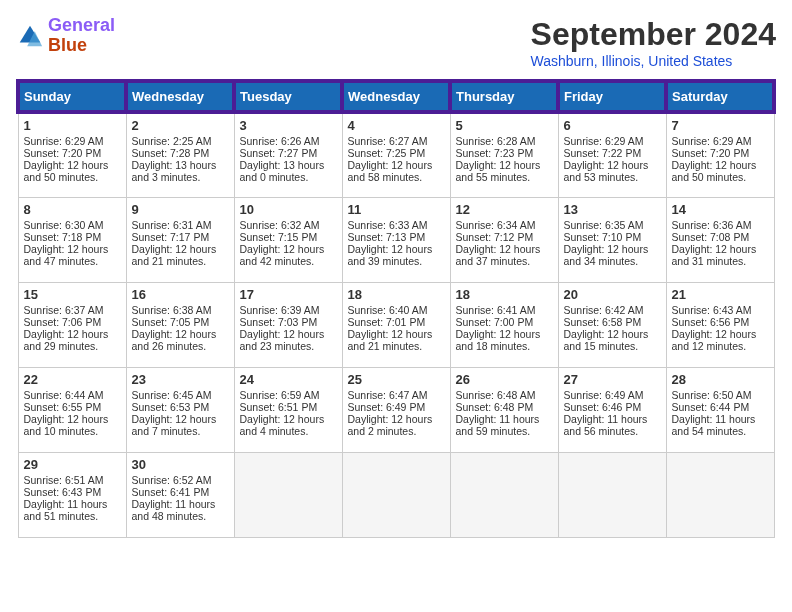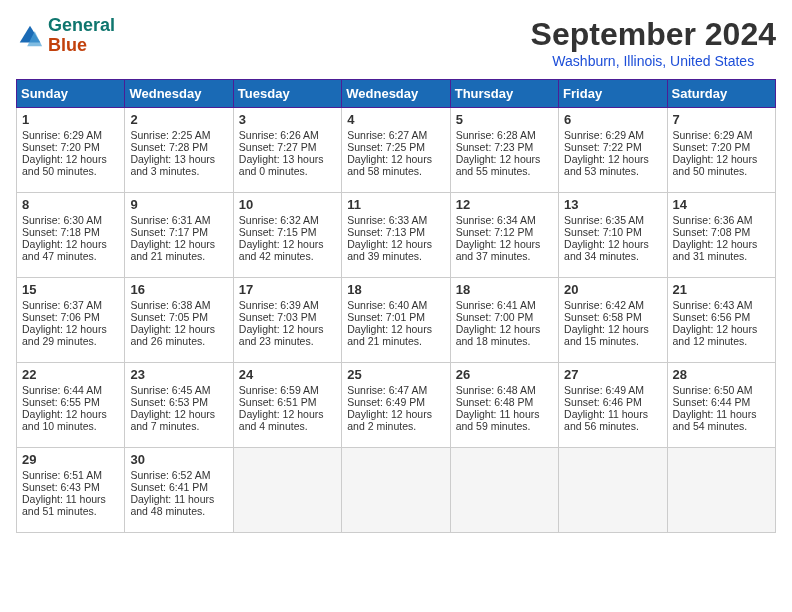--- a/index.html
+++ b/index.html
@@ -21,28 +21,28 @@
       align-items: center;
       gap: 4px;
     }
     .logo-text {
       font-size: 18px;
       font-weight: bold;
       color: #333;
       line-height: 1.1;
     }
     .logo-text span {
-      color: #0f766e;
+      color: #8b5cf6;
     }
     .logo-icon {
       width: 28px;
       height: 28px;
     }
     .title-block {
-      text-align: center;
+      text-align: left;
       margin-left: 8px;
     }
     .month-title {
       font-size: 32px;
       font-weight: bold;
       color: #333;
     }
     .location {
       font-size: 14px;
       color: #1d4ed8;
@@ -52,21 +52,21 @@
       border-collapse: collapse;
       table-layout: fixed;
     }
     th {
       background-color: #1a6ab5;
       color: #fff;
       font-size: 13px;
       font-weight: bold;
       padding: 6px 4px;
       text-align: left;
-      border: 1px solid #4c1d95;
+      border: 4px solid #4c1d95;
     }
     td {
       border: 1px solid #ccc;
       vertical-align: top;
       padding: 4px 5px;
       font-size: 10.5px;
       color: #333;
       height: 85px;
       background: #fff;
     }

